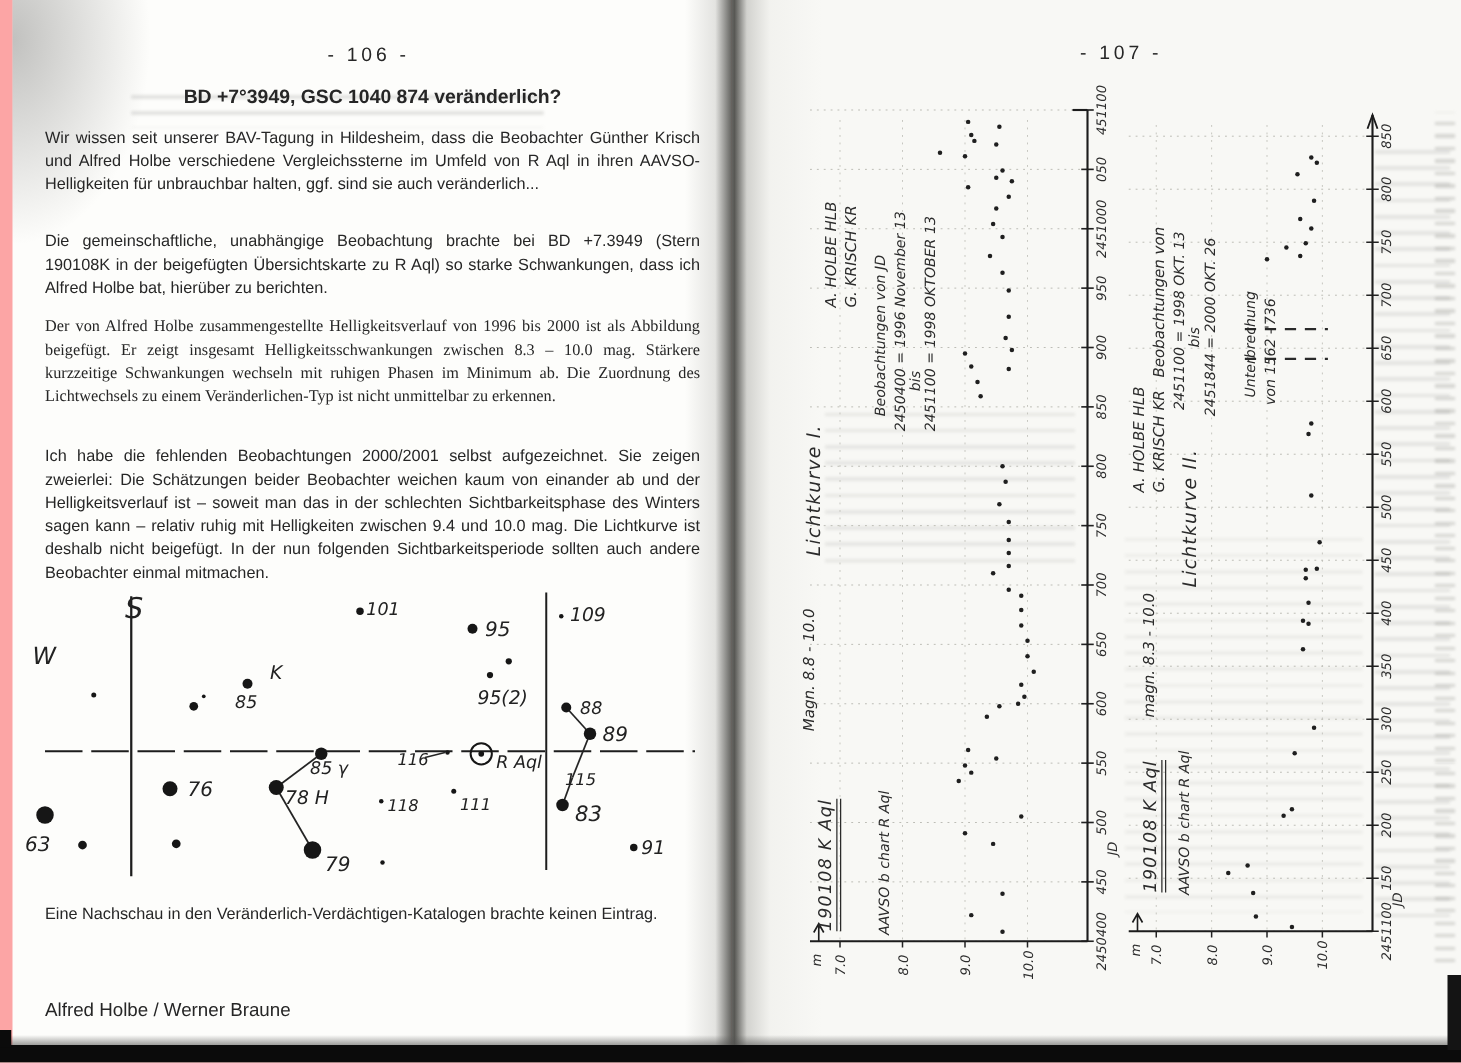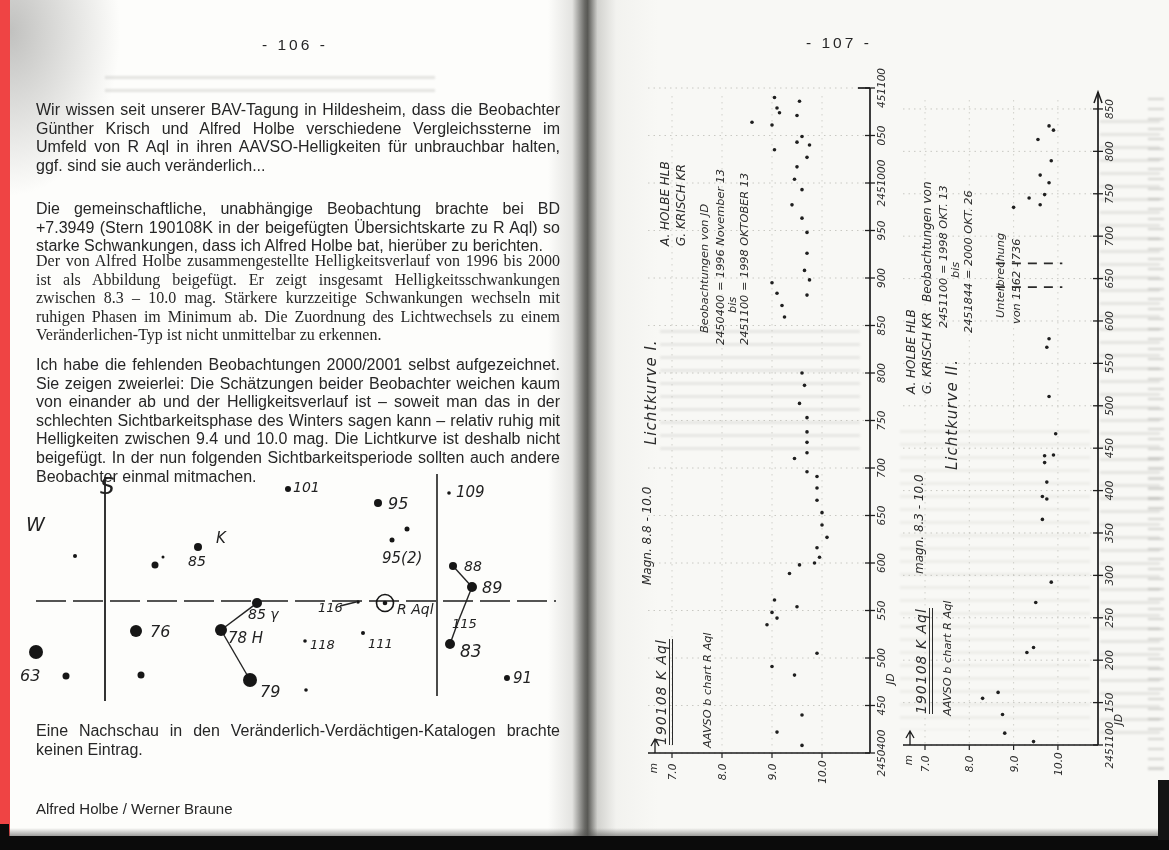--- a/index.html
+++ b/index.html
@@ -1,36 +1,36 @@
 <!DOCTYPE html>
 <html><head>
 <meta charset="utf-8">
 <style>
   html,body{margin:0;padding:0;background:#8f8f8c;}
-  #scan{position:relative;width:1169px;height:850px;background:#ef4444;overflow:hidden;
+  #scan{position:relative;width:1169px;height:850px;background:#fca5a5;overflow:hidden;
         font-family:"Liberation Sans",sans-serif;color:#262626;}
   
   .page{position:absolute;top:0;}
   .page-left{left:10px;width:575px;height:838px;background:#fdfdfb;}
   .page-right{left:585px;width:584px;height:838px;background:#f8f8f5;}
   .shade-tl{position:absolute;left:0;top:0;width:120px;height:210px;
             background:radial-gradient(ellipse at 0% 15%, rgba(120,120,118,.45), rgba(120,120,118,0) 65%);}
   .gutter{position:absolute;left:548px;top:0;width:110px;height:850px;
           background:linear-gradient(90deg, rgba(160,160,155,0) 0%, rgba(150,150,145,.25) 22%,
             rgba(60,60,56,.75) 33%, rgba(60,60,56,.85) 36%, rgba(140,140,135,.35) 45%,
             rgba(200,200,195,.12) 62%, rgba(200,200,195,0) 100%);}
   .edge-bottom{position:absolute;left:0;top:836px;width:1169px;height:14px;background:#0b0b0b;}
   .edge-bottom-fade{position:absolute;left:0;top:828px;width:1169px;height:8px;
           background:linear-gradient(180deg, rgba(80,80,78,0), rgba(80,80,78,.55));}
   .edge-right-wedge{position:absolute;left:1158px;top:780px;width:11px;height:60px;background:#141414;}
   .edge-left-notch{position:absolute;left:0;top:824px;width:9px;height:14px;background:#0b0b0b;}
   
   .pgnum{position:absolute;font-size:15.5px;letter-spacing:3px;font-weight:500;}
   .title{position:absolute;left:36px;width:524px;text-align:center;font-weight:bold;font-size:15.5px;}
-  .para{position:absolute;left:36px;width:524px;margin:0;font-size:16px;line-height:18.6px;
+  .para{position:absolute;left:36px;width:524px;margin:0;font-size:13px;line-height:18.6px;
         text-align:justify;}
   .byline{position:absolute;left:36px;font-size:15px;margin:0;}
   
   .hand, .vtext{font-family:"DejaVu Sans",sans-serif;font-style:italic;color:#2b2b2b;}
   .vtext{position:absolute;transform-origin:0 0;transform:rotate(-90deg);white-space:nowrap;
          font-size:12px;line-height:14px;}
   .vtext.small{font-size:11.3px;}
   .vtext.big{font-size:15px;letter-spacing:1px;}
   .vtext.dunder{border-bottom:4px double #2b2b2b;padding-bottom:1px;font-size:14px;letter-spacing:1px;}
   svg text.hand{font-family:"DejaVu Sans",sans-serif;font-style:italic;fill:#222;}
@@ -53,28 +53,29 @@
   <div class="page page-right"></div>
   <div class="gutter"></div>
 
   <div class="ghost" style="left:105px;top:76px;width:330px;height:26px;"></div>
   <div class="ghost" style="left:660px;top:330px;width:200px;height:120px;opacity:.7;"></div>
   <div class="ghost" style="left:1100px;top:120px;width:60px;height:620px;opacity:.8;"></div>
   <div class="ghost" style="left:900px;top:430px;width:190px;height:300px;opacity:.45;"></div>
   <div class="ghost-v" style="left:1148px;top:90px;width:16px;height:680px;"></div>
 
   <div class="pgnum" style="left:262px;top:36px;">-  106  -</div>
+  <div class="title" style="top:69px;">BD +7°3949, GSC 1040 874  veränderlich?</div>
   <p class="para" style="top:101px;">Wir wissen seit unserer BAV-Tagung in Hildesheim, dass die Beobachter Günther Krisch und Alfred Holbe verschiedene Vergleichssterne im Umfeld von R Aql in ihren AAVSO-Helligkeiten für unbrauchbar halten, ggf. sind sie auch veränderlich...</p>
-  <p class="para" style="top:184px;margin-top:16px;">Die gemeinschaftliche, unabhängige Beobachtung brachte bei BD +7.3949 (Stern 190108K in der beigefügten Übersichtskarte zu R Aql) so starke Schwankungen, dass ich Alfred Holbe bat, hierüber zu berichten.</p>
+  <p class="para" style="top:184px;">Die gemeinschaftliche, unabhängige Beobachtung brachte bei BD +7.3949 (Stern 190108K in der beigefügten Übersichtskarte zu R Aql) so starke Schwankungen, dass ich Alfred Holbe bat, hierüber zu berichten.</p>
   <p class="para" style="top:252px;font-family:Liberation Serif, serif;">Der von Alfred Holbe zusammengestellte Helligkeitsverlauf von 1996 bis 2000 ist als Abbildung beigefügt. Er zeigt insgesamt Helligkeitsschwankungen zwischen 8.3 – 10.0 mag. Stärkere kurzzeitige Schwankungen wechseln mit ruhigen Phasen im Minimum ab. Die Zuordnung des Lichtwechsels zu einem Veränderlichen-Typ ist nicht unmittelbar zu erkennen.</p>
   <p class="para" style="top:356px;">Ich habe die fehlenden Beobachtungen 2000/2001 selbst aufgezeichnet. Sie zeigen zweierlei: Die Schätzungen beider Beobachter weichen kaum von einander ab und der Helligkeitsverlauf ist – soweit man das in der schlechten Sichtbarkeitsphase des Winters sagen kann – relativ ruhig mit Helligkeiten zwischen 9.4 und 10.0 mag. Die Lichtkurve ist deshalb nicht beigefügt. In der nun folgenden Sichtbarkeitsperiode sollten auch andere Beobachter einmal mitmachen.</p>
   <p class="para" style="top:722px;">Eine Nachschau in den Veränderlich-Verdächtigen-Katalogen brachte keinen Eintrag.</p>
   <p class="byline" style="top:800px;">Alfred Holbe / Werner Braune</p>
 
-  <div class="pgnum" style="left:806px;top:34px;text-align:center;">-  107  -</div>
+  <div class="pgnum" style="left:864px;top:34px;text-align:center;">-  107  -</div>
 
   <svg id="overlay" width="1169" height="850" viewBox="0 0 1169 850">
       <g>
         <line x1="672" y1="96" x2="672" y2="753" stroke="#c7c7c0" stroke-width="0.8" stroke-dasharray="1.5,4.5"></line>
         <line x1="672" y1="753" x2="672" y2="758" stroke="#222" stroke-width="1.2"></line>
         <text x="676" y="772" class="tick" text-anchor="middle" transform="rotate(-90 676 772)">7.0</text>
         <line x1="722" y1="96" x2="722" y2="753" stroke="#c7c7c0" stroke-width="0.8" stroke-dasharray="1.5,4.5"></line>
         <line x1="722" y1="753" x2="722" y2="758" stroke="#222" stroke-width="1.2"></line>
         <text x="726" y="772" class="tick" text-anchor="middle" transform="rotate(-90 726 772)">8.0</text>
         <line x1="772" y1="96" x2="772" y2="753" stroke="#c7c7c0" stroke-width="0.8" stroke-dasharray="1.5,4.5"></line>

